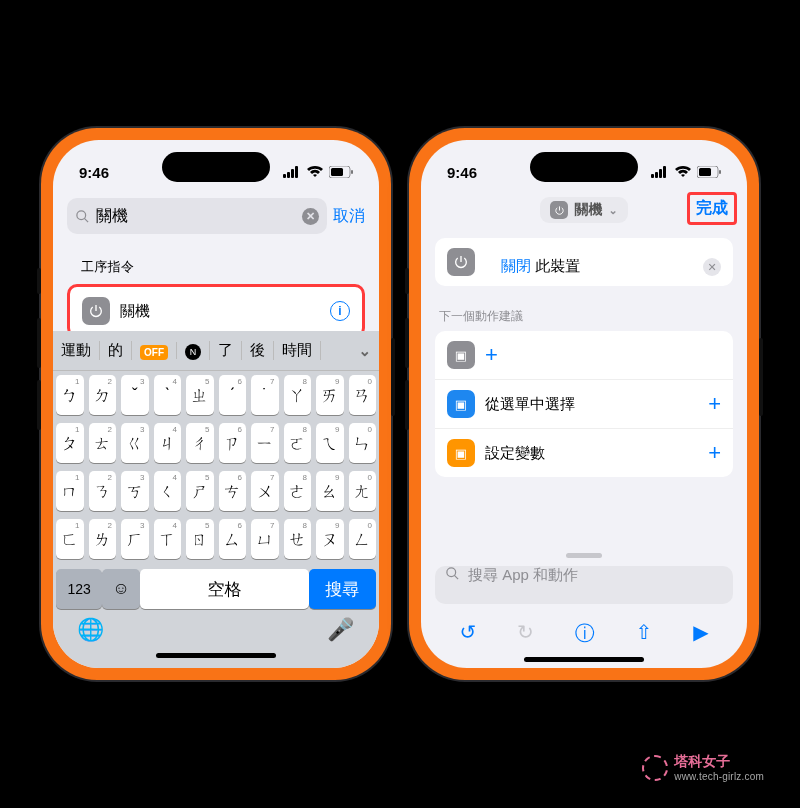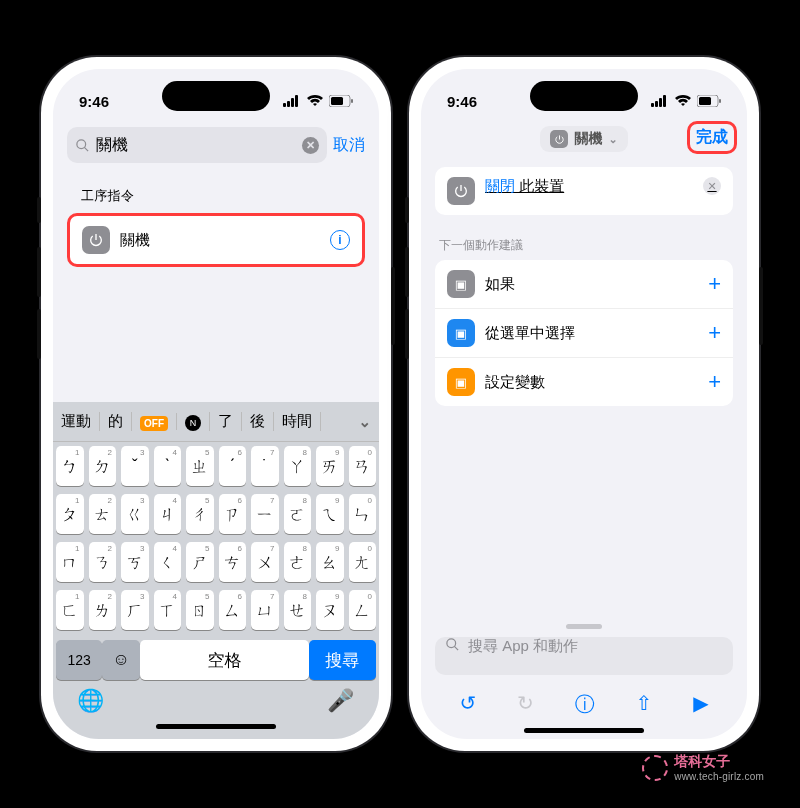--- a/index.html
+++ b/index.html
@@ -5,22 +5,22 @@
 *{box-sizing:border-box;margin:0;padding:0;-webkit-font-smoothing:antialiased}
 html,body{height:100%}
 body{
   background:#000;
   width:800px;height:808px;
   display:flex;justify-content:center;align-items:center;gap:18px;
   font-family:-apple-system,"Helvetica Neue",sans-serif;
   position:relative;
 }
 .phone{
-  width:350px;height:694px;
-  background:#ffffff;
+  width:350px;height:552px;
+  background:#f97316;
   border-radius:56px;
   padding:12px;
   box-shadow:0 0 0 2px #2a2a2e,0 4px 18px rgba(0,0,0,.6);
   position:relative;
 }
 .side-btn{position:absolute;background:#111;border-radius:3px}
 .btn-mute{width:4px;height:26px;left:-4px;top:140px}
 .btn-vup{width:4px;height:50px;left:-4px;top:190px}
 .btn-vdn{width:4px;height:50px;left:-4px;top:252px}
 .btn-pwr{width:4px;height:78px;right:-4px;top:210px}
@@ -96,25 +96,25 @@
 
 .right .screen{background:#f2f2f7}
 .r-top{display:flex;align-items:center;justify-content:center;height:40px;position:relative}
 .r-top .title-pill{
   background:#e9e9ee;border-radius:9px;padding:4px 10px;display:flex;align-items:center;gap:6px;font-size:14px;font-weight:600;color:#555;
 }
 .r-top .chev-d{color:#8e8e93;font-size:11px}
 .done{
   position:absolute;right:10px;top:2px;
   color:#007aff;font-size:16px;font-weight:600;
-  padding:3px 6px;border:3px solid #ff3b3b;border-radius:10px;
+  padding:3px 6px;border:3px solid #ff3b3b;border-radius:4px;
 }
 .action-card{
   margin:8px 14px 0;background:#fff;border-radius:10px;
-  display:flex;align-items:flex-start;padding:10px 12px;gap:10px;text-decoration:underline;
+  display:flex;align-items:flex-end;padding:10px 12px;gap:26px;
 }
 .act-text{flex:1;font-size:15px}
 .act-text .kw{color:#007aff}
 .clear2{width:18px;height:18px;border-radius:50%;background:#e5e5ea;color:#8e8e93;font-size:11px;display:flex;align-items:center;justify-content:center}
 .sect-h2{font-size:12px;color:#8e8e93;padding:22px 18px 6px}
 .sugg-list{margin:0 14px;background:#fff;border-radius:10px;overflow:hidden}
 .sugg-list .srow{
   display:flex;align-items:center;padding:10px 12px;gap:10px;font-size:15px;
 }
 .sugg-list .srow+.srow{border-top:1px solid #eee}
@@ -327,21 +327,20 @@
         <span class="kw">關閉</span><span> 此裝置</span>
       </span>
       <span class="clear2">✕</span>
     </div>
 
     <div class="sect-h2">下一個動作建議</div>
 
     <div class="sugg-list" id="sugg-list">
         <div class="srow">
           <div class="ico-sq g2" style="color:#fff;font-size:13px">▣</div>
-  <span style="flex:1">如果</span>
   <span class="plus">+</span>
         </div>
         <div class="srow">
           <div class="ico-sq g3" style="color:#fff;font-size:13px">▣</div>
   <span style="flex:1">從選單中選擇</span>
   <span class="plus">+</span>
         </div>
         <div class="srow">
           <div class="ico-sq g4" style="color:#fff;font-size:13px">▣</div>
   <span style="flex:1">設定變數</span>

